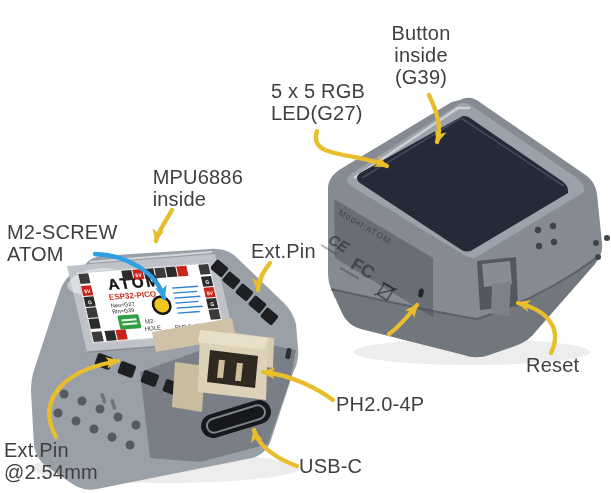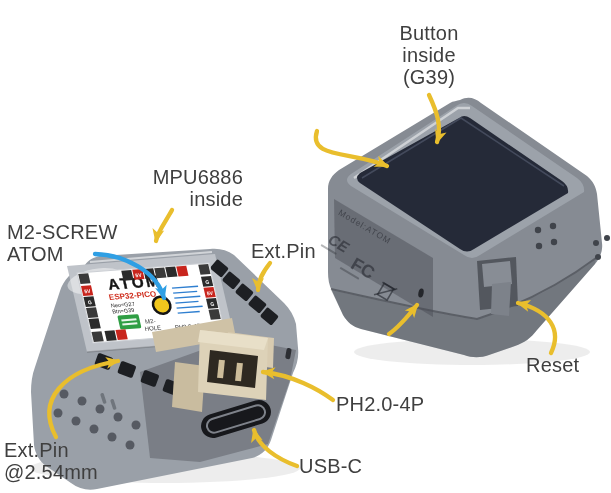--- a/index.html
+++ b/index.html
@@ -1,22 +1,22 @@
 <!DOCTYPE html>
 <html><head>
 <meta charset="utf-8">
 <style>
   html,body{margin:0;padding:0;background:#ffffff;}
   .stage{position:relative;width:611px;height:493px;background:#ffffff;overflow:hidden;
          font-family:"Liberation Sans",sans-serif;}
   .stage svg{position:absolute;left:0;top:0;}
   .callout{position:absolute;color:#3f3f3f;font-size:20px;line-height:22px;
            white-space:pre-line;letter-spacing:0.2px;}
-  .c-center{transform:translateX(-50%);text-align:center;margin-left:8px;}
-  .c-right{text-align:right;margin-left:6px;}
+  .c-center{transform:translateX(-50%);text-align:center;}
+  .c-right{text-align:left;margin-left:6px;}
 </style>
 </head>
 <body>
 
 <div class="stage">
 
 <svg width="611" height="493" viewBox="0 0 611 493">
   <defs>
     <marker id="ahy" markerUnits="userSpaceOnUse" markerWidth="20" markerHeight="18" refX="14" refY="8" orient="auto">
       <path d="M2,2 L16,8 L2,14 L5.5,8 Z" fill="#e9be2d"></path>
@@ -212,20 +212,22 @@
     <path d="M 56,437 C 36,400 63,370 118,361" marker-end="url(#ahy)"></path>
     <path d="M 333,400 C 318,389 292,375 263,372" marker-end="url(#ahy)"></path>
     <path d="M 297,466 C 277,459 258,446 254,430" marker-end="url(#ahy)"></path>
   </g>
   <path d="M 95,254 C 126,255 157,272 164,298" marker-end="url(#ahb)" fill="none" stroke-width="4.3" stroke-linecap="round" stroke="#2f9fe4"></path>
 </svg>
 
   <div class="callout c-center" style="left:421px;top:22px;">Button
 inside
 (G39)</div>
+  <div class="callout" style="left:271px;top:80px;">5 x 5 RGB
+LED(G27)</div>
   <div class="callout c-right" style="right:368px;top:166px;">MPU6886
 inside</div>
   <div class="callout" style="left:7px;top:221px;">M2-SCREW
 ATOM</div>
   <div class="callout" style="left:251px;top:240px;">Ext.Pin</div>
   <div class="callout" style="left:526px;top:354px;">Reset</div>
   <div class="callout" style="left:4px;top:439px;">Ext.Pin
 @2.54mm</div>
   <div class="callout" style="left:336px;top:393px;">PH2.0-4P</div>
   <div class="callout" style="left:299px;top:455px;">USB-C</div>

